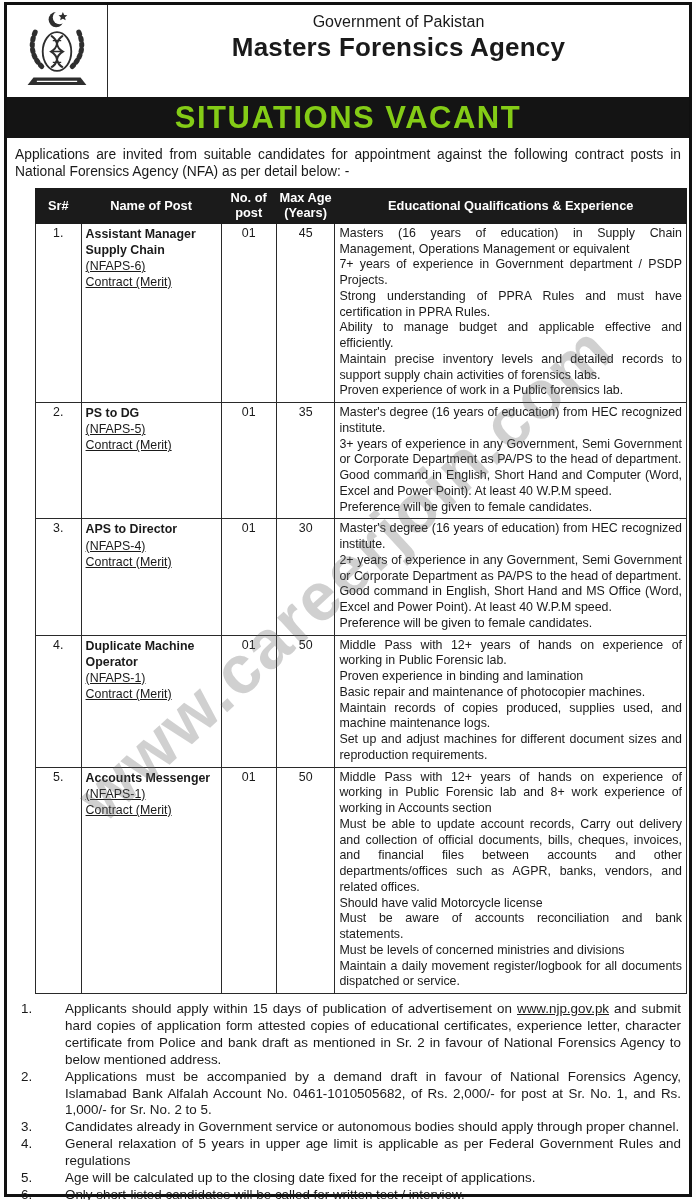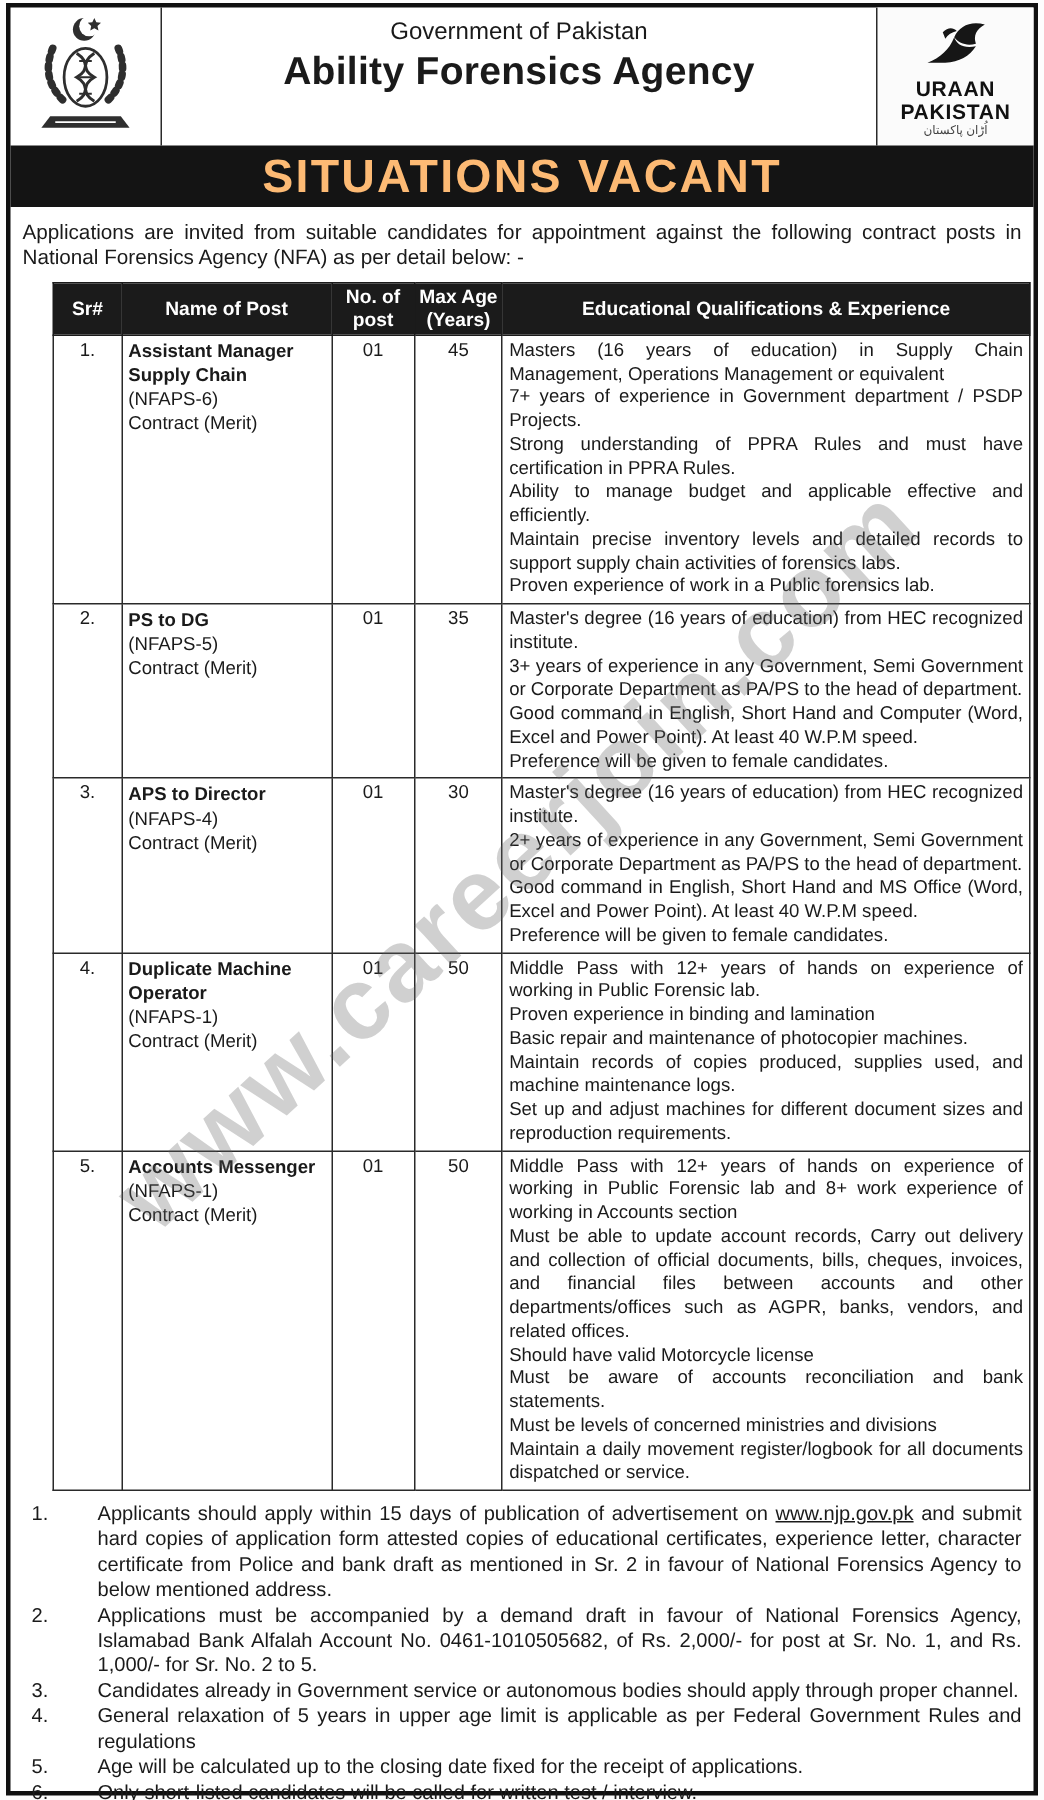--- a/index.html
+++ b/index.html
@@ -18,21 +18,21 @@
   .header-center{flex:1;text-align:center;padding-top:7px;}
   .h-govt{font-size:16px;line-height:1.25;}
   .h-ministry{font-size:19px;line-height:1.25;}
   .h-agency{font-size:26px;font-weight:bold;line-height:1.15;margin-top:1px;letter-spacing:0.2px;}
   .logo-right{width:104px;flex:none;border-left:1.5px solid #2a2a2a;display:flex;flex-direction:column;align-items:center;justify-content:center;background:#fbfbfb;padding-top:2px;}
   .uraan1{font-size:14px;font-weight:800;line-height:1.05;letter-spacing:0.5px;color:#111;}
   .uraan2{font-size:14px;font-weight:800;line-height:1.05;letter-spacing:0.5px;color:#111;}
   .uraan3{font-size:8px;color:#444;margin-top:2px;line-height:1;}
   
   .banner{
-    flex:none;background:#141414;color:#fdba74;text-align:center;
+    flex:none;background:#141414;color:#84cc16;text-align:center;
     font-size:31px;font-weight:800;height:41px;line-height:41px;letter-spacing:1.5px;
   }
   
   .intro{flex:none;padding:8px 8px 6px 8px;font-size:13.8px;line-height:1.25;text-align:justify;}
   .b{font-weight:normal;}
   .u{text-decoration:underline;}
   
   table.posts{
     border-collapse:collapse;table-layout:fixed;
     margin:2px 2px 0 28px;width:calc(100% - 30px);
@@ -40,21 +40,21 @@
   }
   table.posts th{
     background:#1b1b1b;color:#fff;font-size:12.8px;font-weight:bold;
     border:1.2px solid #1b1b1b;padding:2px 2px;line-height:1.15;vertical-align:middle;margin-left:12px;
   }
   table.posts td{
     border:1.2px solid #2a2a2a;vertical-align:top;padding:2px 4px 3px 4px;
   }
   td.c{text-align:center;padding-top:3px;}
   .post-name{font-weight:bold;line-height:1.3;}
-  .post-detail{line-height:1.3;}
+  .post-detail{line-height:1.3;text-decoration:underline;}
   .qline{text-align:justify;line-height:1.27;}
   col.c-sr{width:7%;} col.c-name{width:21.5%;} col.c-no{width:8.5%;} col.c-age{width:9%;} col.c-q{width:54%;}
   
   .notes{flex:none;padding:7px 6px 4px 8px;font-size:13.4px;}
   .note-row{display:flex;line-height:1.26;}
   .note-no{width:44px;flex:none;padding-left:6px;}
   .note-text{flex:1;text-align:justify;padding-right:2px;}
   
   .watermark{
     position:absolute;left:88px;top:768px;width:800px;
@@ -90,35 +90,23 @@
 
               <path d="M22 82 h56 l7 9 h-70 z" fill="#2e2e2e" stroke="none"></path>
               <path d="M26 86.5 h48" stroke="#ffffff" stroke-width="1.4"></path>
             </g>
           </svg>
         </span>
       </div>
 
       <div class="header-center">
         <div class="h-govt">Government of Pakistan</div>
-        <div class="h-agency">Ability Forensics Agency</div>
+        <div class="h-agency">Masters Forensics Agency</div>
       </div>
 
-      <div class="logo-right">
-        <span>
-          <svg width="52" height="34" viewBox="0 0 60 40">
-            <path d="M8 34 C18 30 25 24 29 14 C31 20 37 23 46 21 C41 29 33 33 22 34 Z" fill="#161616"></path>
-            <path d="M29 14 C33 5 42 1 53 4 C46 8 44 13 46 19 C39 21 33 19 29 14 Z" fill="#161616"></path>
-            <path d="M20 10 C24 6 28 6 31 9 C27 10 24 12 22 15 Z" fill="#161616"></path>
-          </svg>
-        </span>
-        <div class="uraan1">URAAN</div>
-        <div class="uraan2">PAKISTAN</div>
-        <div class="uraan3">اُڑان پاکستان</div>
-      </div>
     </div>
 
     <div class="banner">SITUATIONS VACANT</div>
 
     <div class="intro"><span>Applications are invited from suitable candidates for appointment against the following contract posts in </span><span class="b">National Forensics Agency (NFA)</span><span> as per detail below: -</span></div>
 
     <table class="posts">
       <colgroup>
           <col class="c-sr">
           <col class="c-name">

